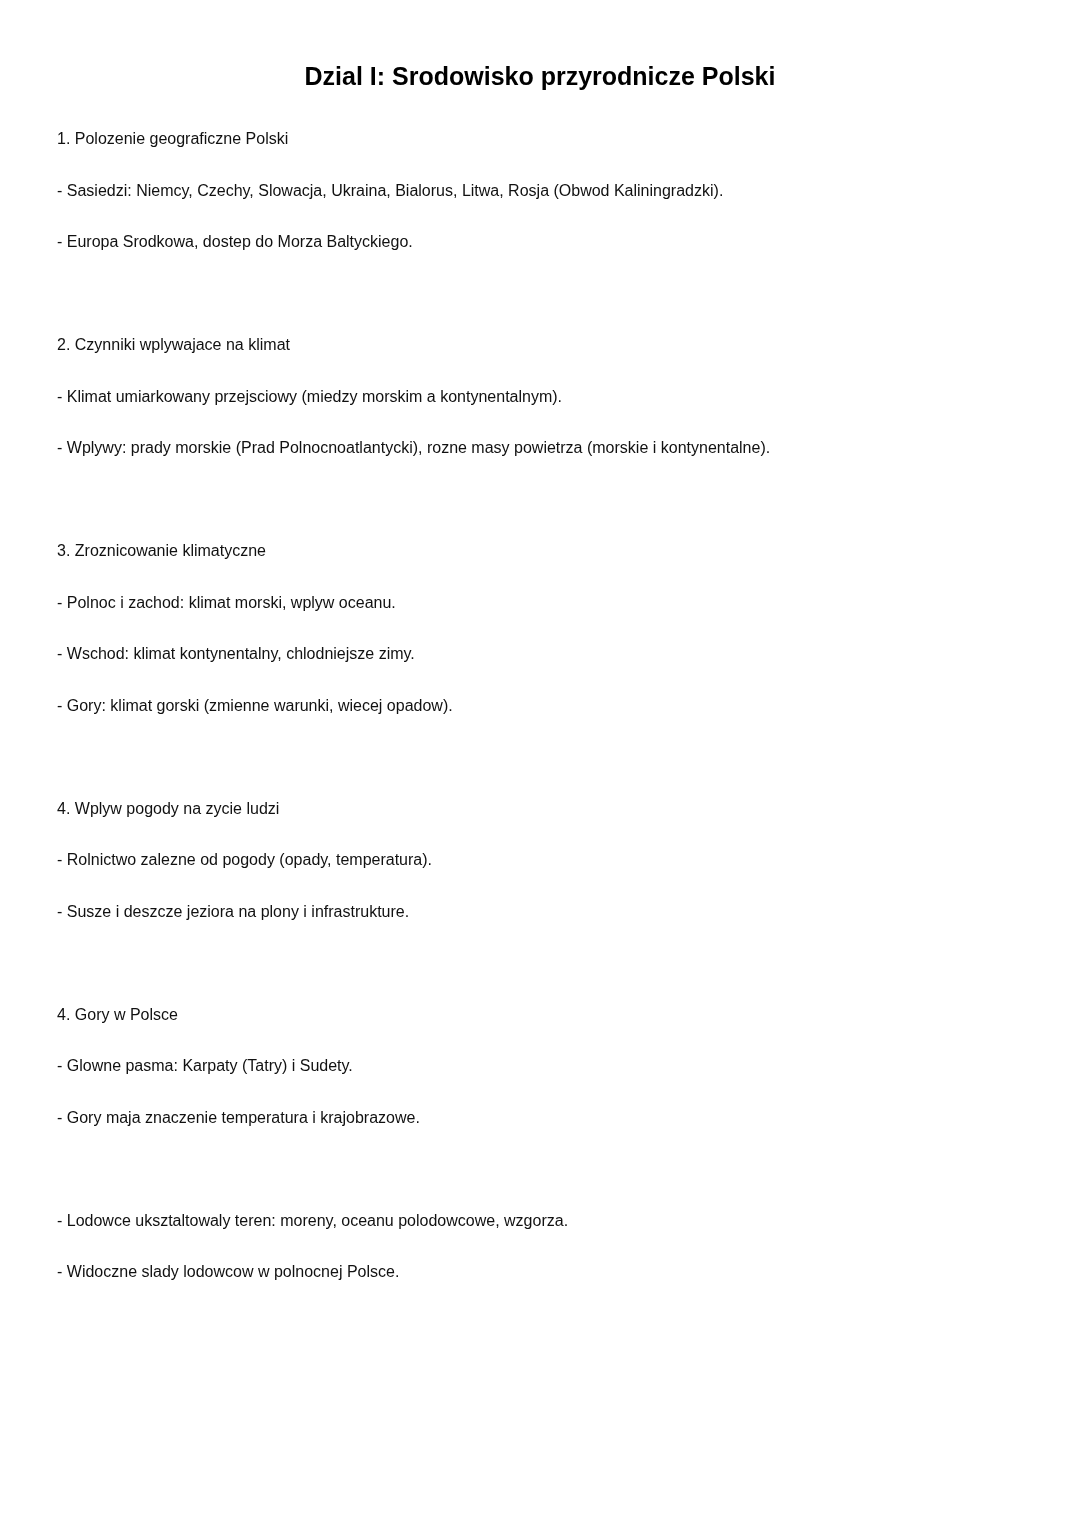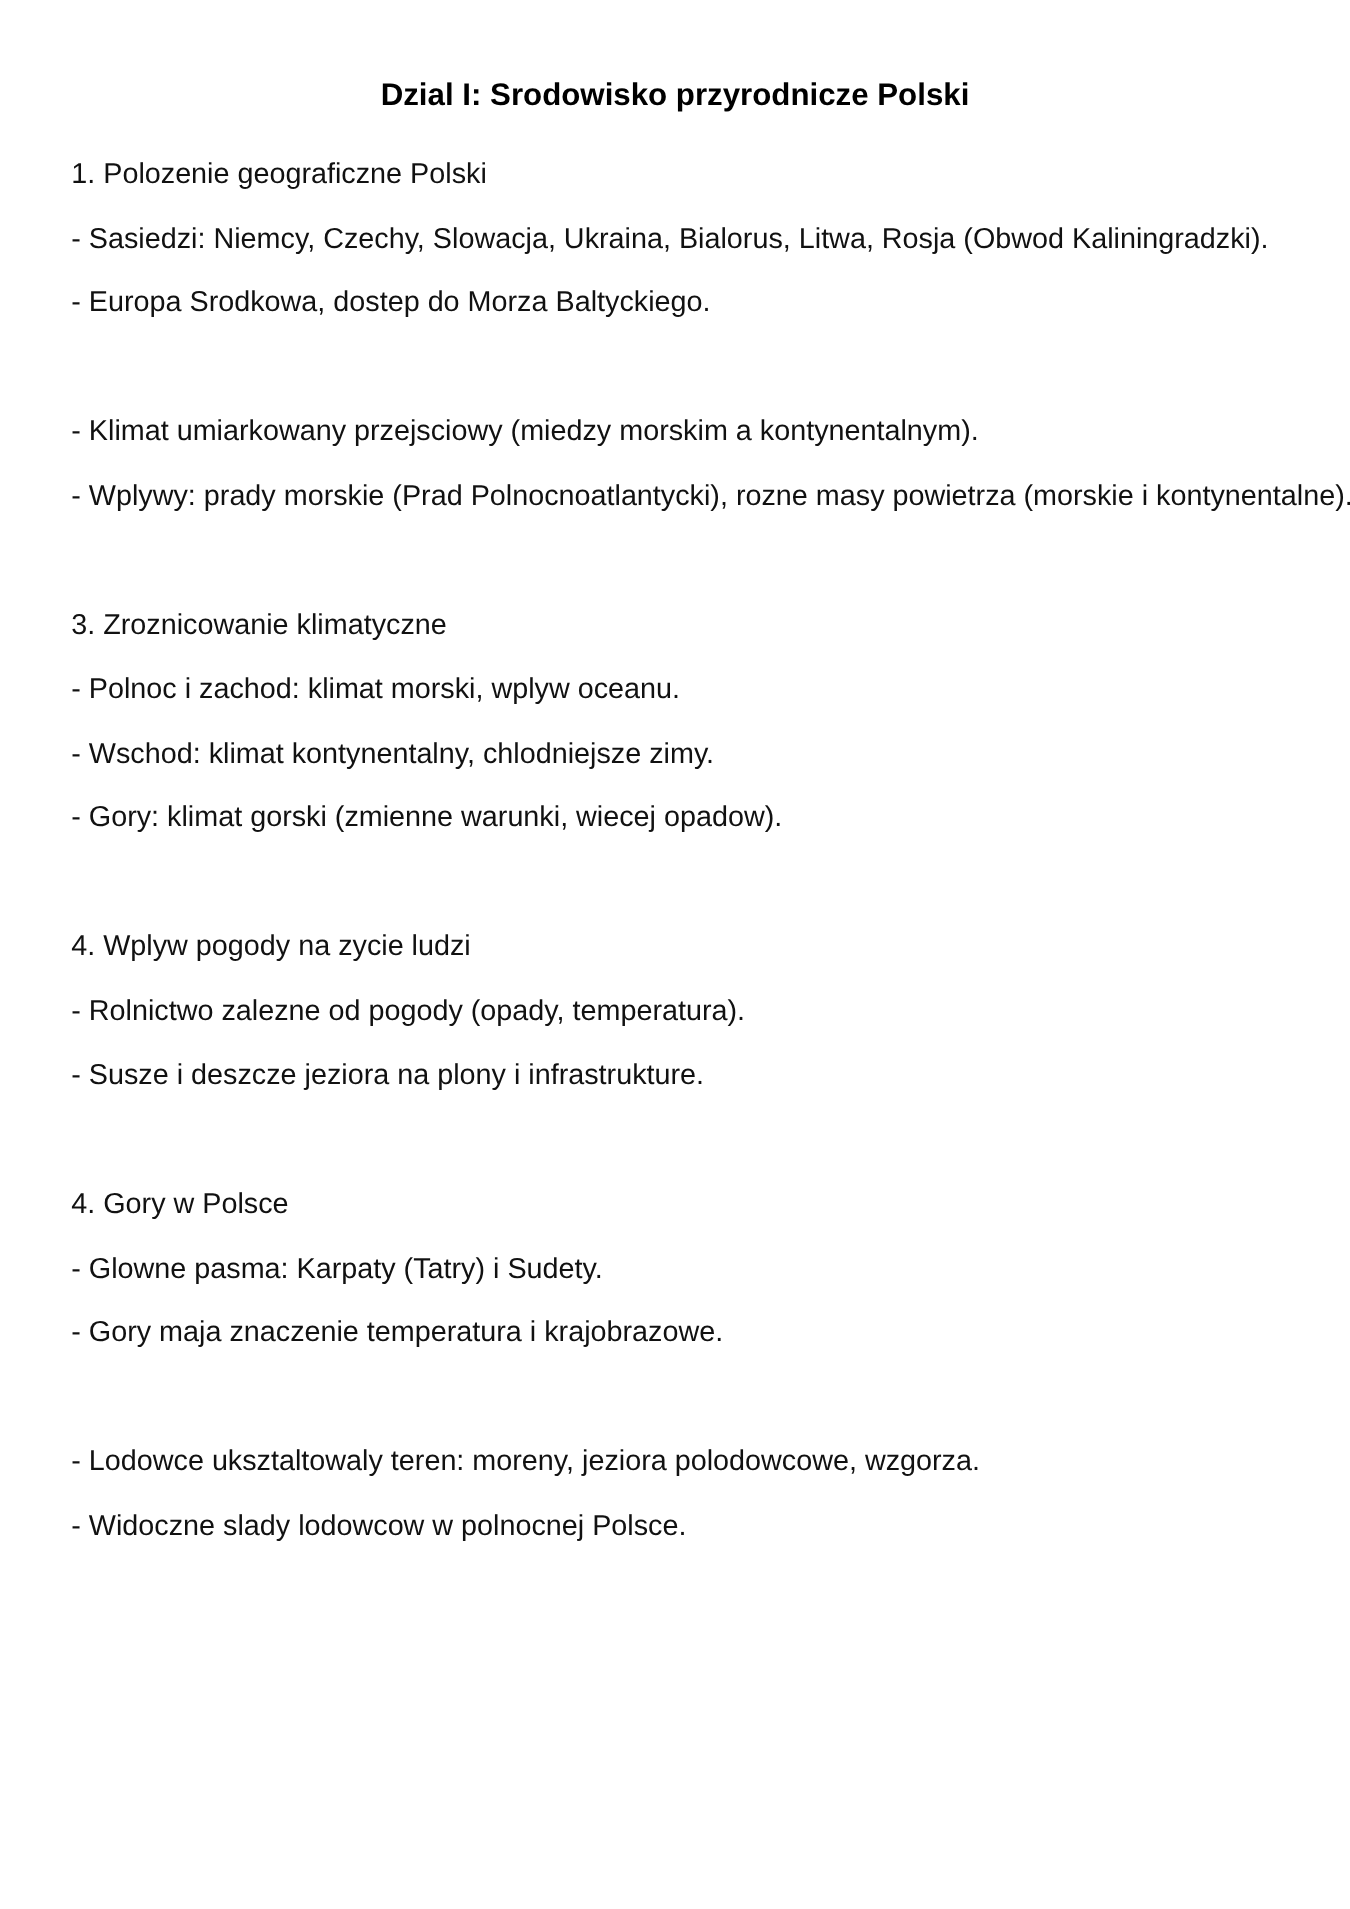--- a/index.html
+++ b/index.html
@@ -36,21 +36,21 @@
     .content {
       position: absolute;
       left: 57px;
       top: 113px;
       width: 1000px;
     }
     .section {
       margin: 0 0 51.5px 0;
     }
     .line {
-      font-size: 23px;
+      font-size: 16px;
       line-height: 51.5px;
       height: 51.5px;
       white-space: nowrap;
       color: #111111;
     }
     .line.heading {
       color: #111111;
     }
   </style>
 </head>
@@ -61,20 +61,21 @@
 
   <div class="content">
 
     <div class="section">
       <div class="line heading">1. Polozenie geograficzne Polski</div>
       <div class="line">- Sasiedzi: Niemcy, Czechy, Slowacja, Ukraina, Bialorus, Litwa, Rosja (Obwod Kaliningradzki).</div>
       <div class="line">- Europa Srodkowa, dostep do Morza Baltyckiego.</div>
     </div>
 
     <div class="section">
+      <div class="line heading">2. Czynniki wplywajace na klimat</div>
       <div class="line">- Klimat umiarkowany przejsciowy (miedzy morskim a kontynentalnym).</div>
       <div class="line">- Wplywy: prady morskie (Prad Polnocnoatlantycki), rozne masy powietrza (morskie i kontynentalne).</div>
     </div>
 
     <div class="section">
       <div class="line heading">3. Zroznicowanie klimatyczne</div>
       <div class="line">- Polnoc i zachod: klimat morski, wplyw oceanu.</div>
       <div class="line">- Wschod: klimat kontynentalny, chlodniejsze zimy.</div>
       <div class="line">- Gory: klimat gorski (zmienne warunki, wiecej opadow).</div>
     </div>
@@ -85,18 +86,18 @@
       <div class="line">- Susze i deszcze jeziora na plony i infrastrukture.</div>
     </div>
 
     <div class="section">
       <div class="line heading">4. Gory w Polsce</div>
       <div class="line">- Glowne pasma: Karpaty (Tatry) i Sudety.</div>
       <div class="line">- Gory maja znaczenie temperatura i krajobrazowe.</div>
     </div>
 
     <div class="section">
-      <div class="line">- Lodowce uksztaltowaly teren: moreny, jeziora polodowcowe, wzgorza.</div>
+      <div class="line">- Lodowce uksztaltowaly teren: moreny, oceanu polodowcowe, wzgorza.</div>
       <div class="line">- Widoczne slady lodowcow w polnocnej Polsce.</div>
     </div>
 
   </div>
 </div>
 
 </body></html>

